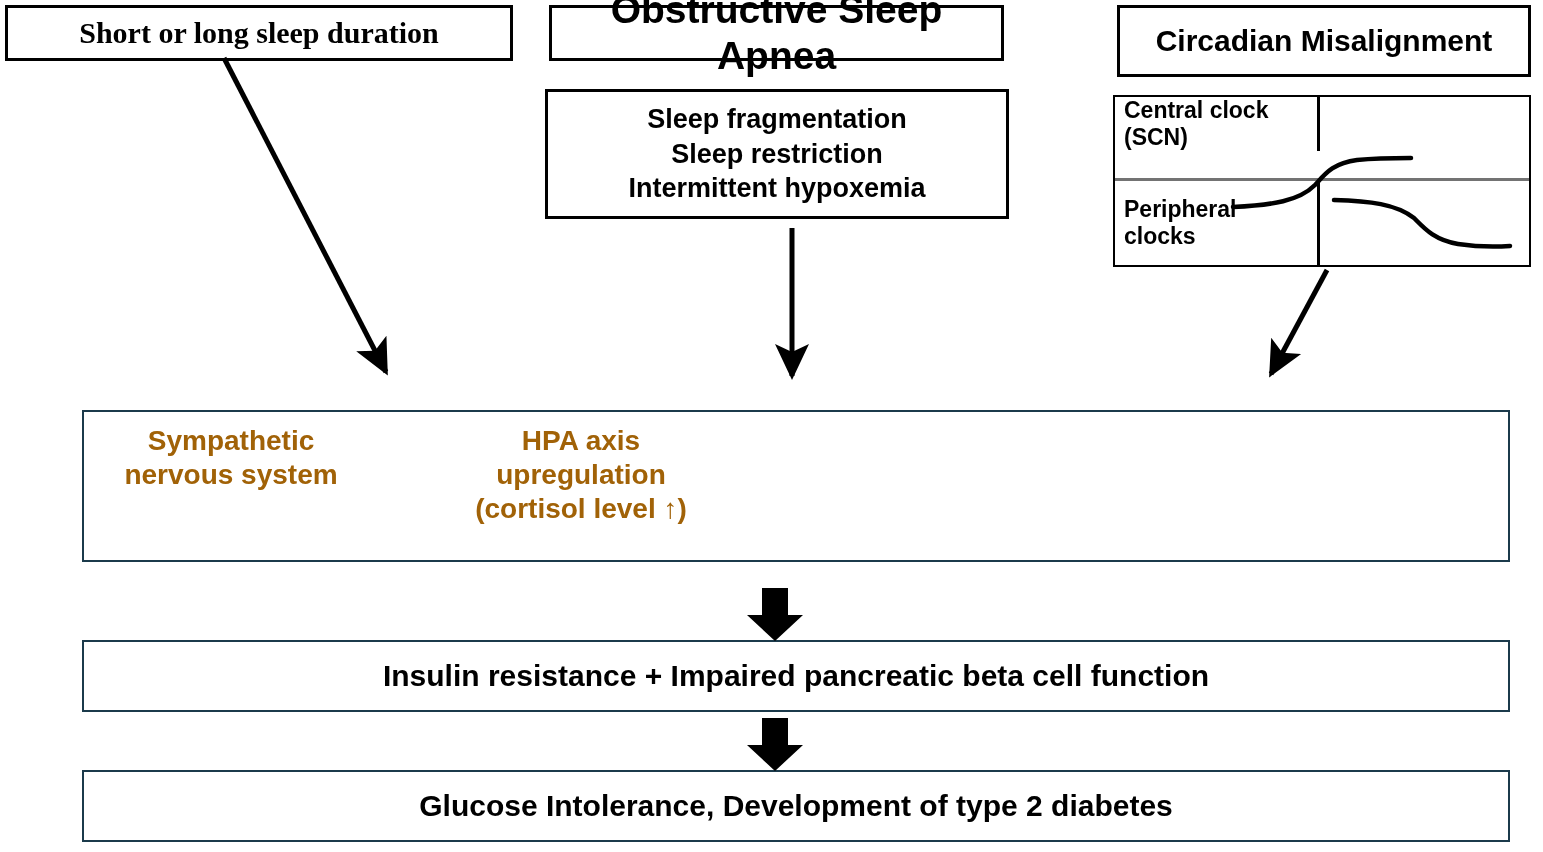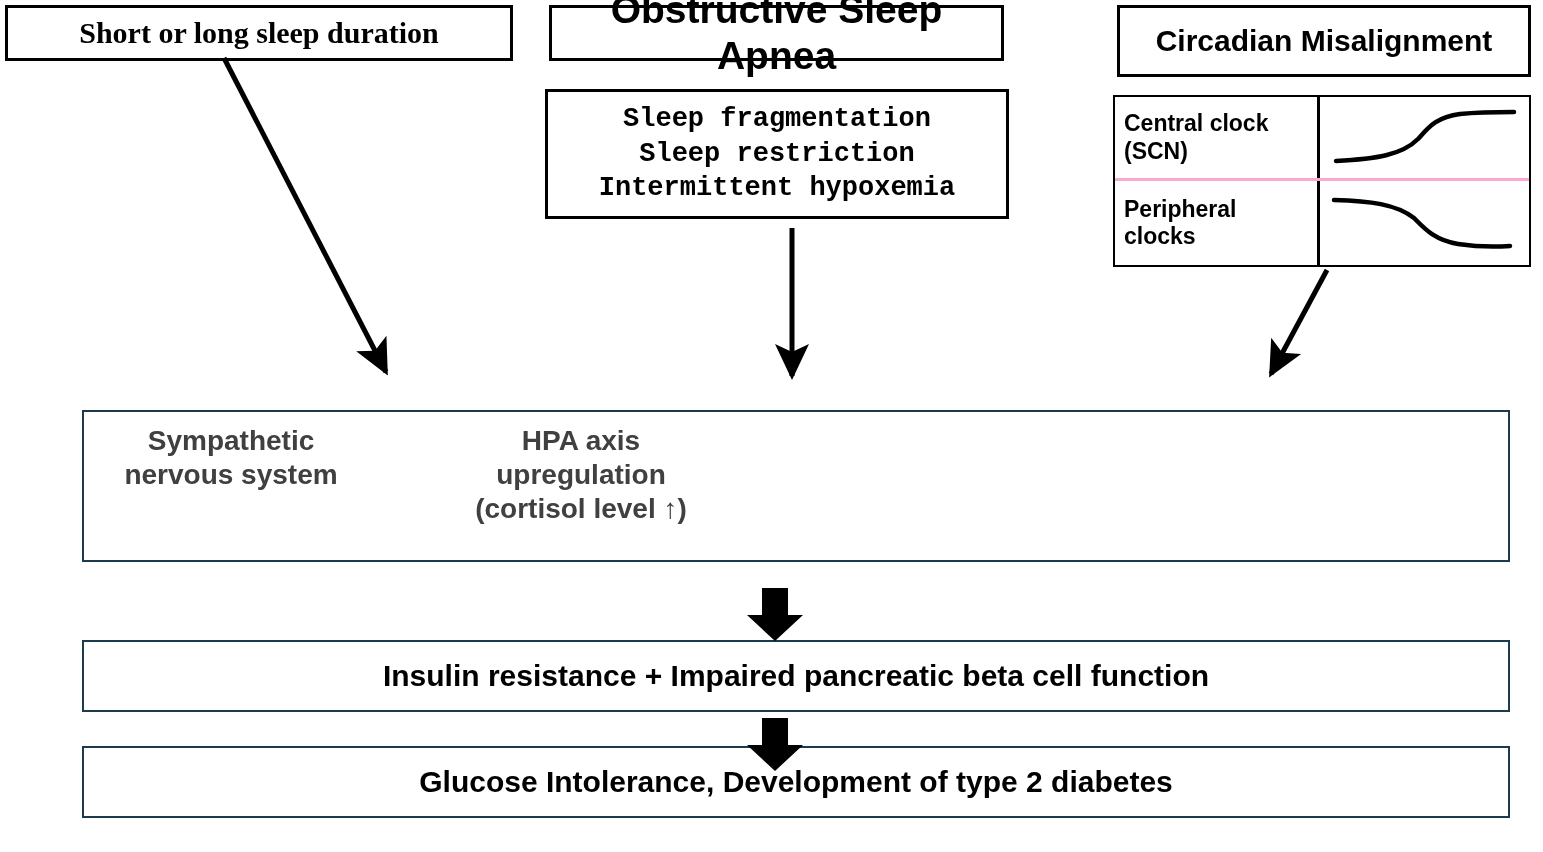--- a/index.html
+++ b/index.html
@@ -55,41 +55,40 @@
     left: 1117px; top: 5px; width: 414px;  height: 72px;
     font-size: 30px;
   }
 
   
   #box-osa-detail {
     left: 545px; top: 89px; width: 464px; height: 130px;
     font-size: 27px;
     flex-direction: column;
     line-height: 1.28;
-    font-family: Liberation Mono, monospace;
   }
   #box-osa-detail .line { display: block; white-space: nowrap; }
 
   
   #table-clocks {
     position: absolute;
     left: 1113px; top: 95px; width: 418px; height: 172px;
     box-sizing: border-box;
     border: 2px solid #000000;
     background: #ffffff;
     display: flex;
     flex-direction: column;
   }
   #table-clocks .trow {
     flex: 1 1 50%;
     display: flex;
     box-sizing: border-box;
     min-height: 0;
   }
-  #table-clocks .trow.top { border-bottom: 3px solid #f9a8d4; }
+  #table-clocks .trow.top { border-bottom: 3px solid #737373; flex-direction: column; }
   #table-clocks .tlabel {
     width: 205px;
     box-sizing: border-box;
     border-right: 3px solid #000000;
     display: flex;
     flex-direction: column;
     justify-content: center;
     padding-left: 9px;
     font-size: 23px;
     font-weight: bold;
@@ -107,36 +106,36 @@
 
   
   #box-mechanisms {
     left: 82px; top: 410px; width: 1428px; height: 152px;
     display: block;
   }
   #box-mechanisms .mech {
     position: absolute;
     text-align: center;
     font-weight: bold;
-    color: #404040;
+    color: #a16207;
     line-height: 1.22;
     font-size: 28px;
   }
   #mech-sns        { left: 12px;  top: 12px;  width: 270px; }
   #mech-hpa        { left: 352px; top: 12px;  width: 290px; }
   #mech-ros        { left: 818px; top: 50px;  width: 180px; }
   #mech-inflam     { left: 1066px;top: 50px;  width: 300px; }
 
   
   #box-insulin {
     left: 82px; top: 640px; width: 1428px; height: 72px;
     font-size: 30px;
   }
   #box-glucose {
-    left: 82px; top: 746px; width: 1428px; height: 72px;
+    left: 82px; top: 770px; width: 1428px; height: 72px;
     font-size: 30px;
   }
 
   
   #connectors {
     position: absolute;
     left: 0; top: 0;
     width: 1543px; height: 852px;
     pointer-events: none;
   }

